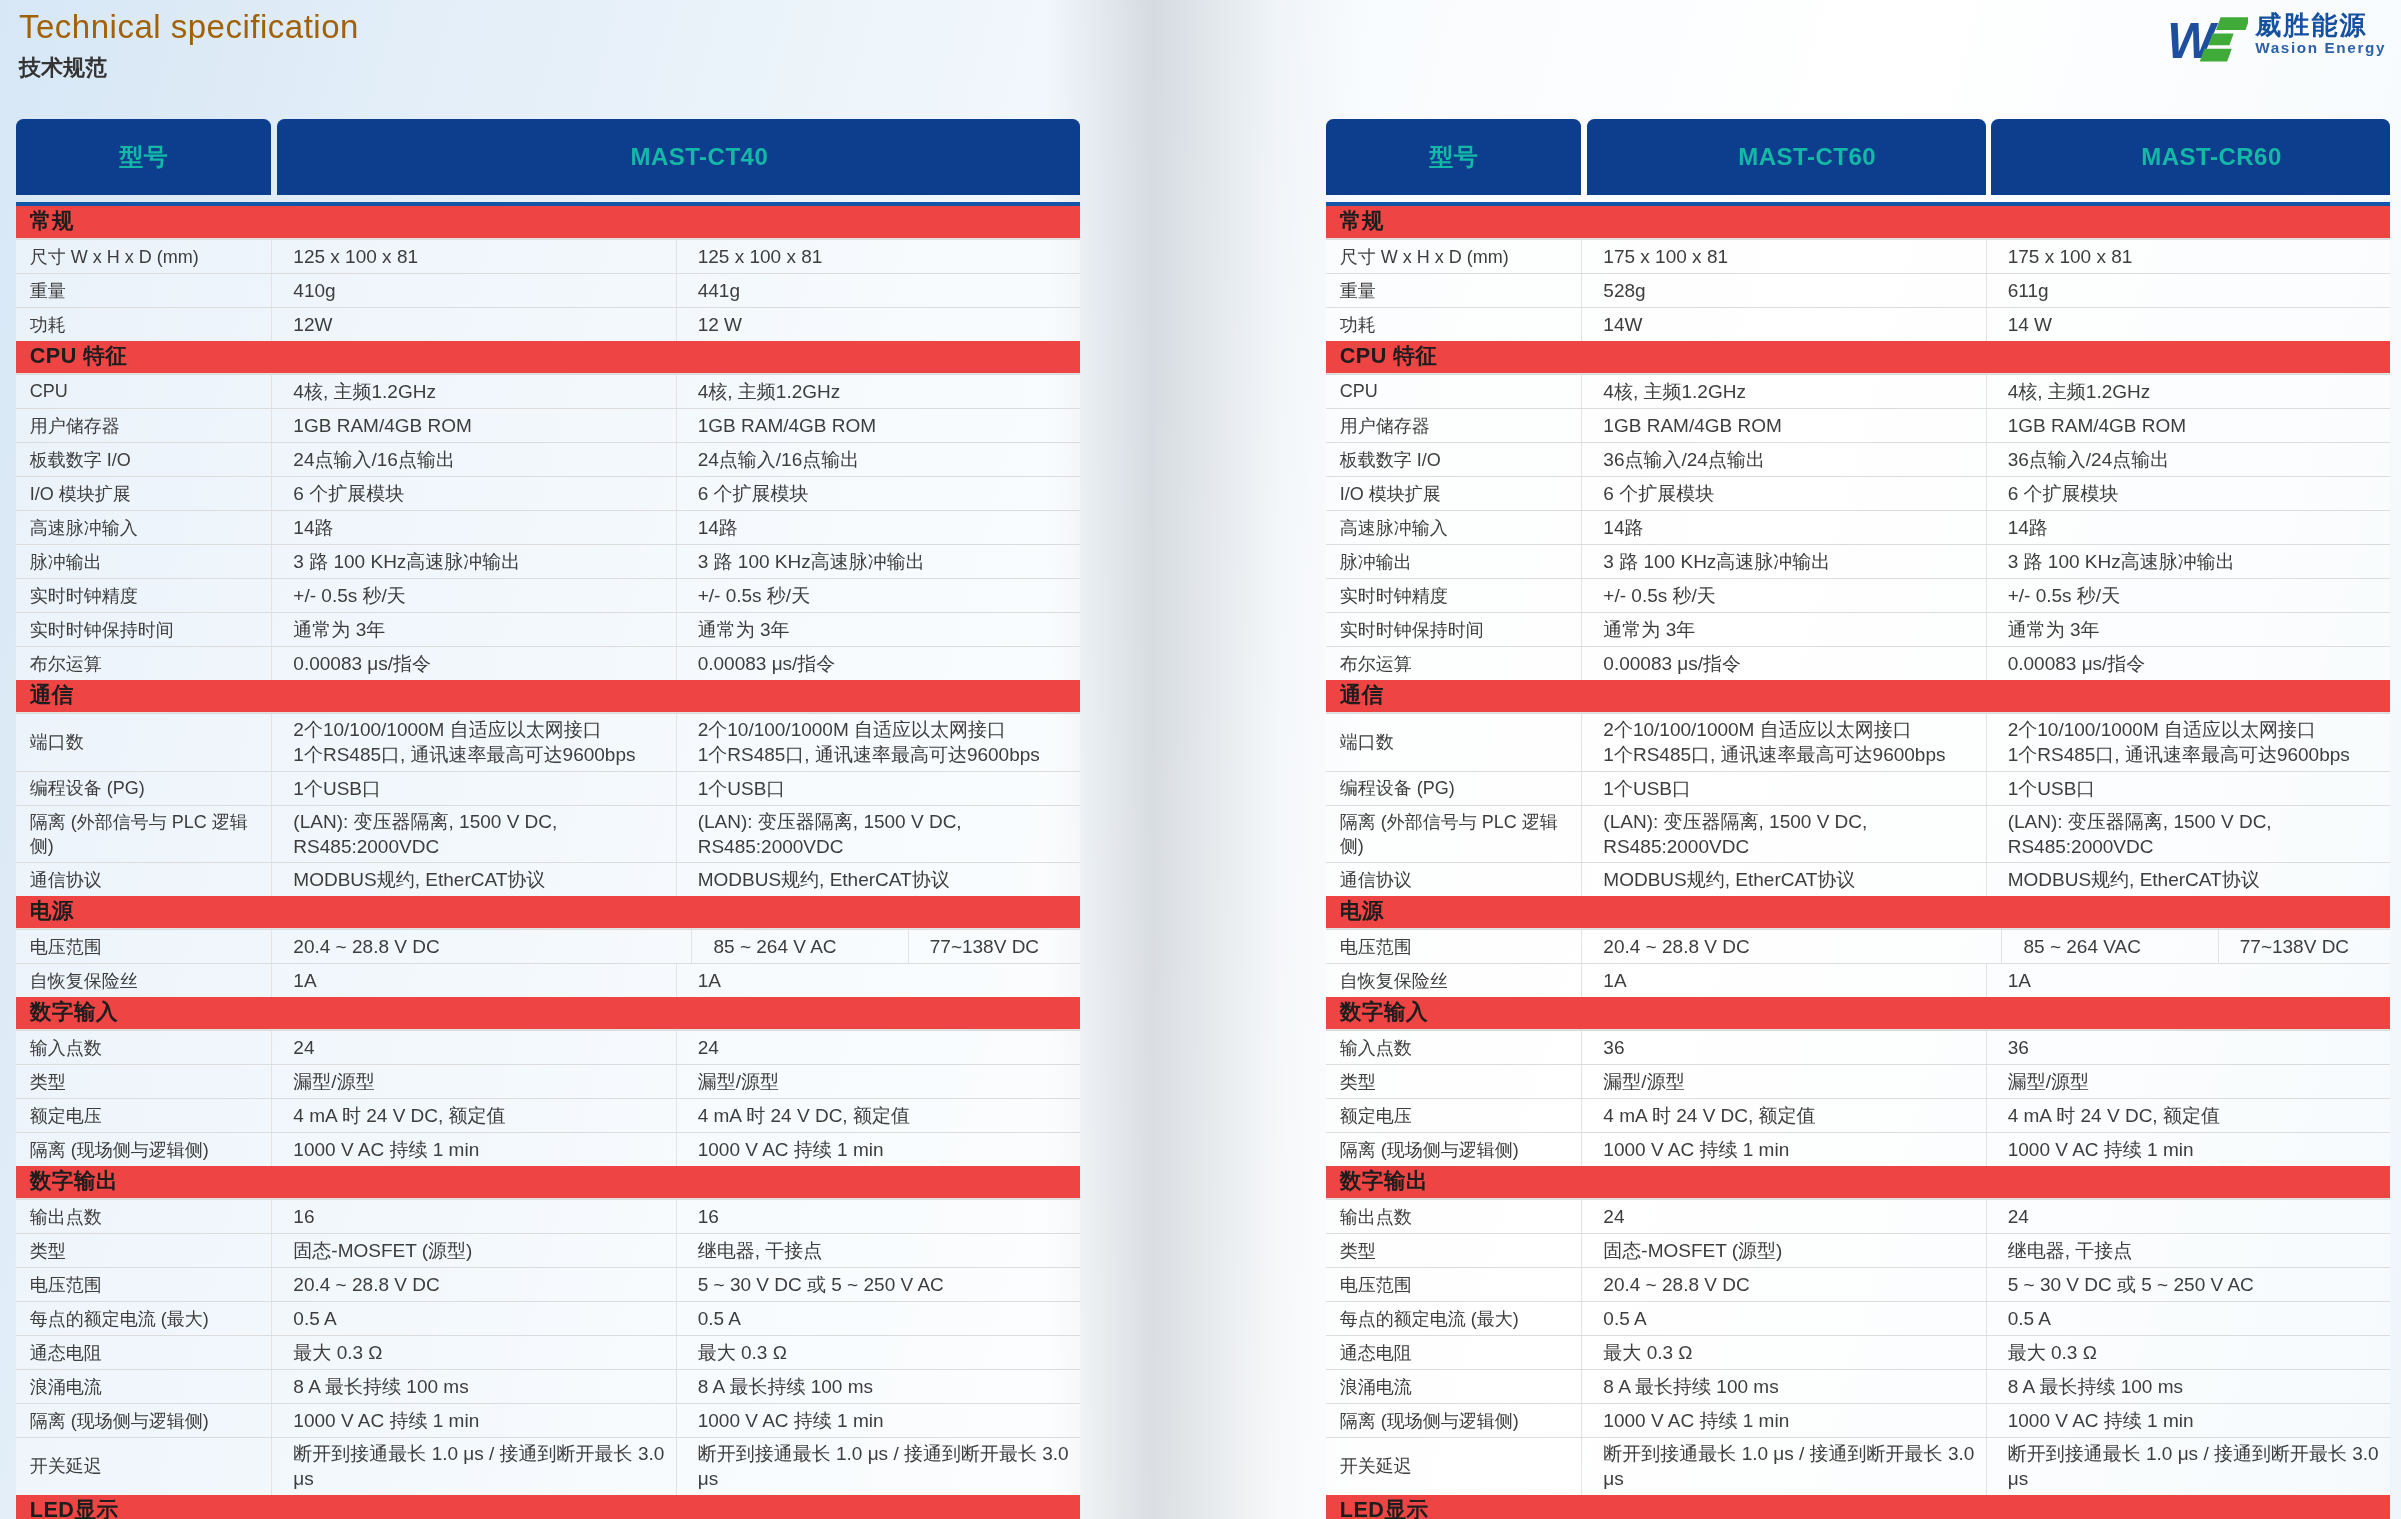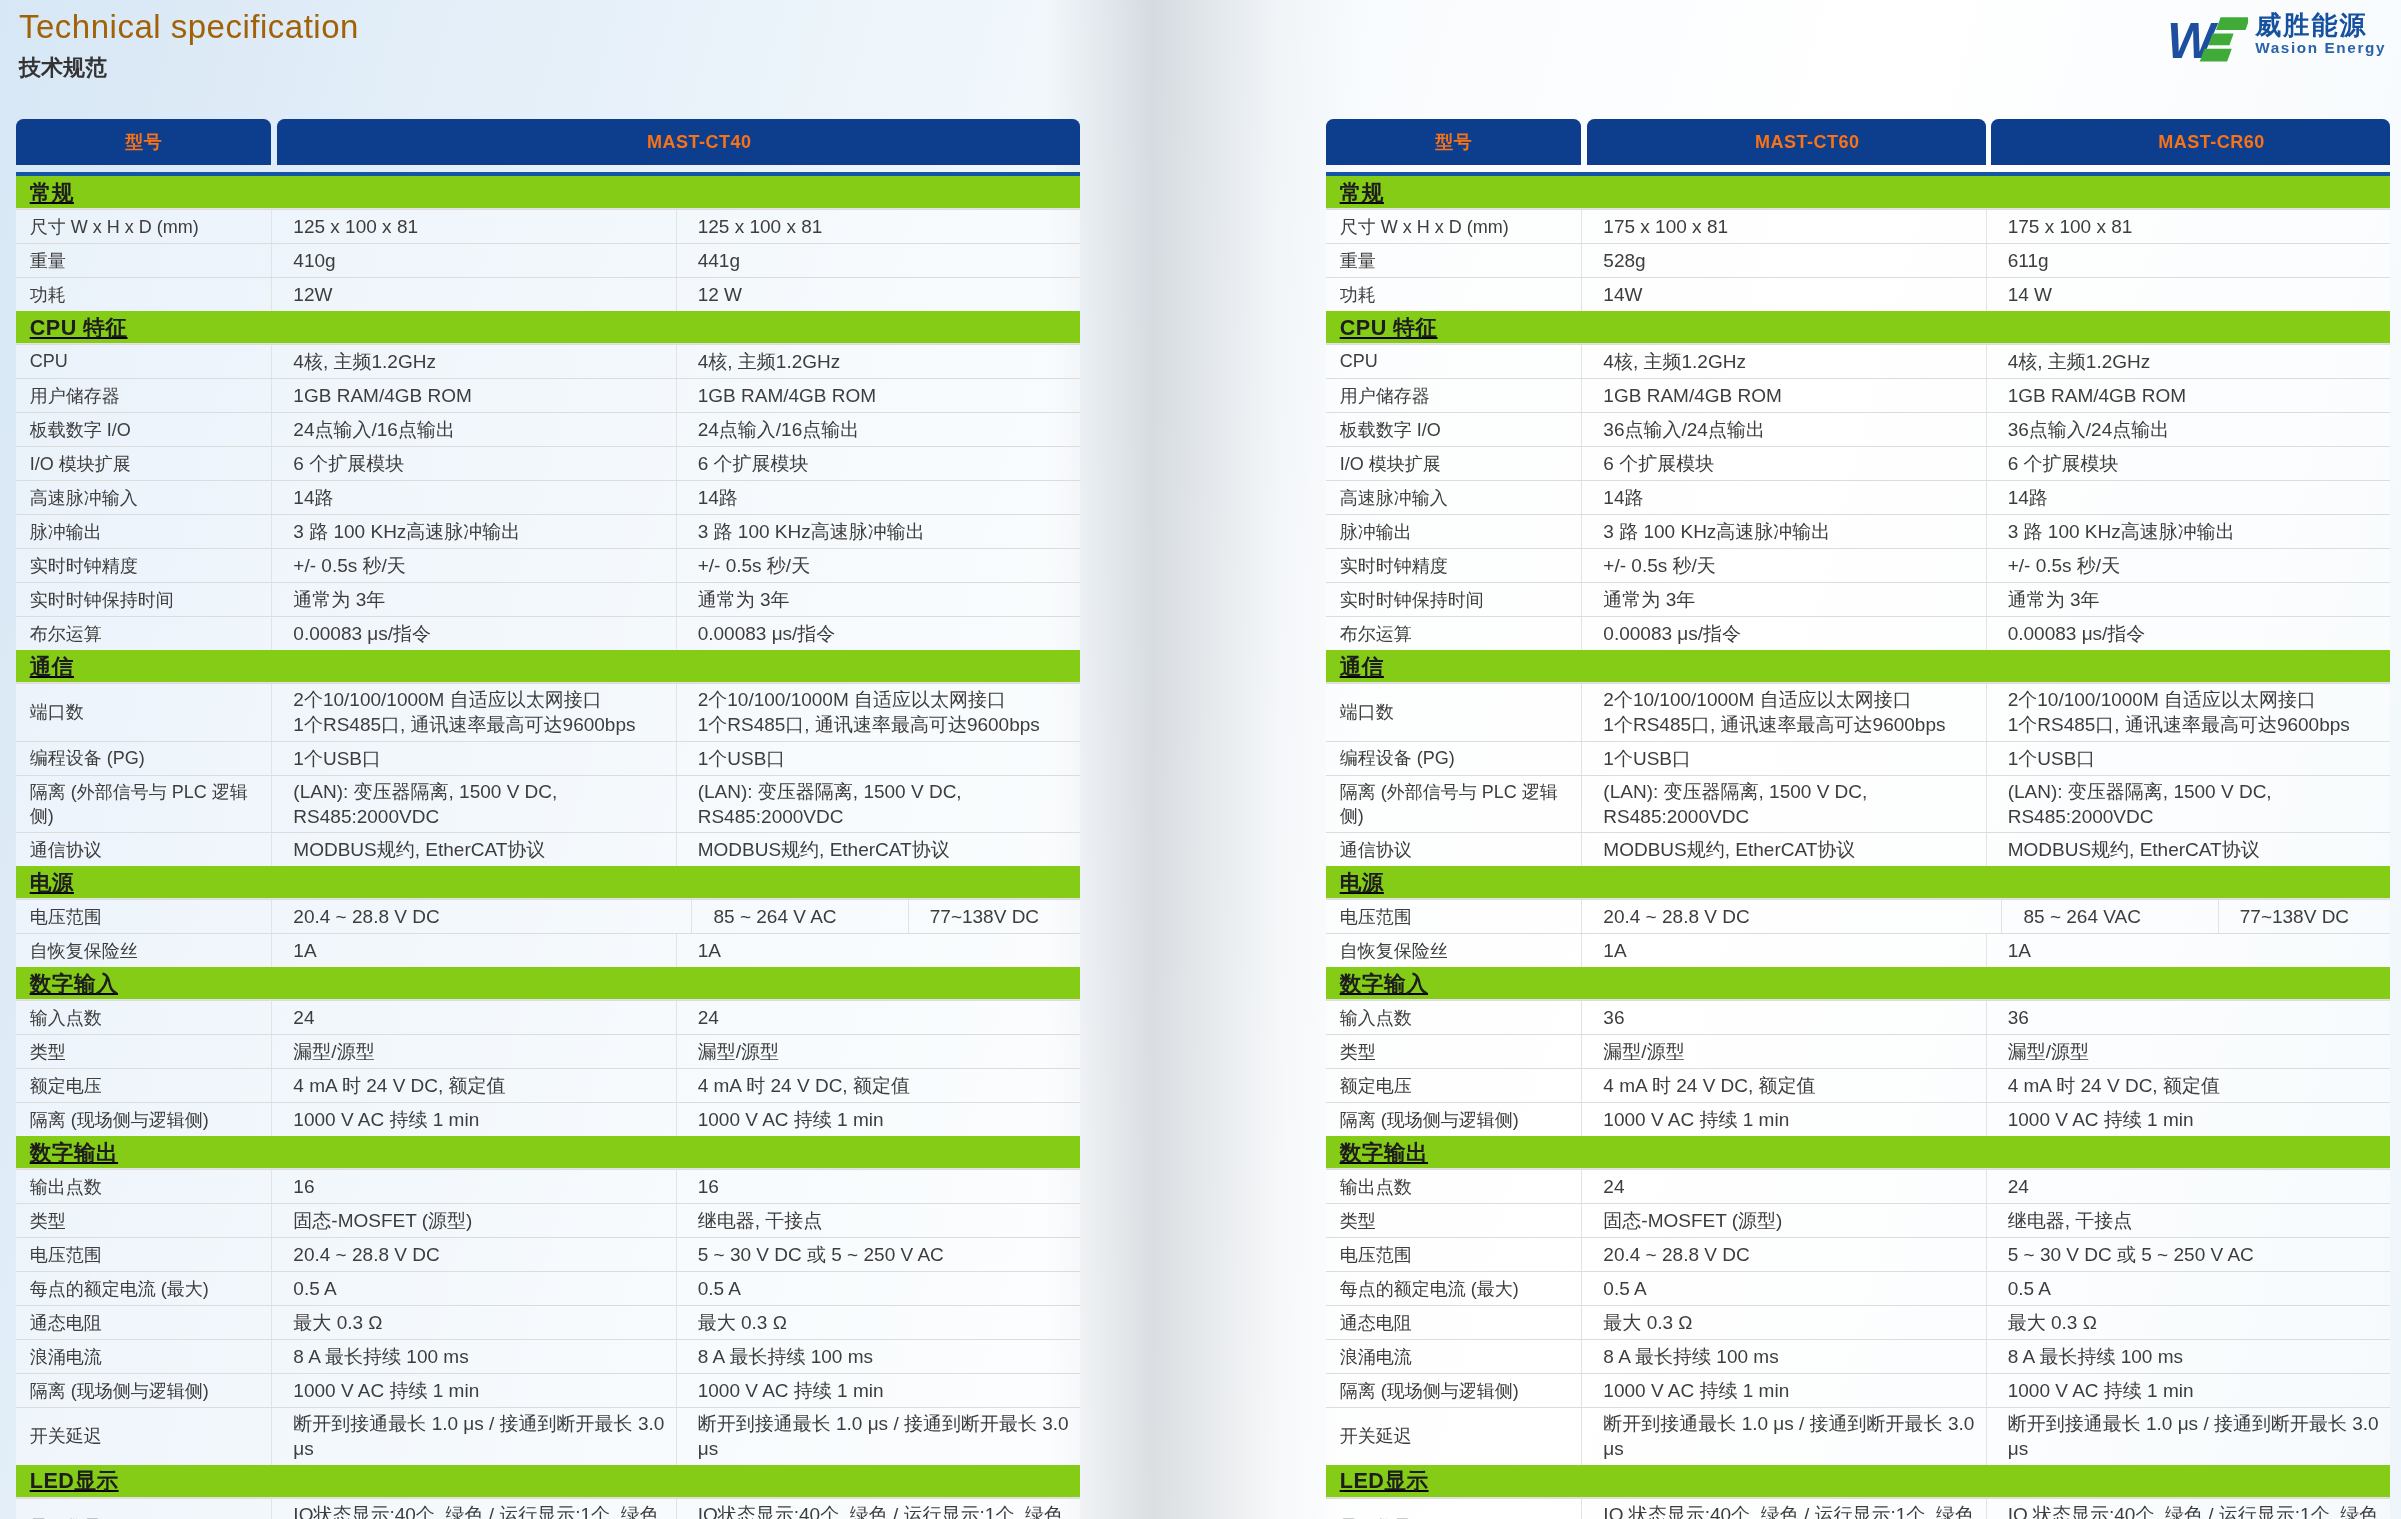--- a/index.html
+++ b/index.html
@@ -19,32 +19,31 @@
   .logo-text{display:flex;flex-direction:column;line-height:1.05;}
   .logo-zh{font-size:26px;font-weight:bold;color:#16519f;letter-spacing:2.1px;}
   .logo-en{font-size:15.3px;font-weight:bold;color:#2b62a8;letter-spacing:1.6px;margin-top:1px;}
 
   .spec-table{position:absolute;top:119px;width:1064px;}
   .spec-table.left{left:16px;}
   .spec-table.right{left:1326px;}
 
   .thead{display:flex;gap:5.3px;}
   .th{
-    height:46px;background:#0d3e8e;color:#f97316;font-weight:bold;font-size:18px;
+    height:76px;background:#0d3e8e;color:#14b8a6;font-weight:bold;font-size:24px;
     display:flex;align-items:center;justify-content:center;
     border-radius:7.4px 7.4px 0 0;letter-spacing:0.5px;
   }
   .th-label{width:24%;}
   .th-model{width:38%;flex:1;padding-left:42px;}
   .accent-line{margin-top:7.4px;height:3.7px;background:#1356a7;}
 
   .section-band{
-    min-height:32px;background:#84cc16;display:flex;align-items:center;
+    min-height:32px;background:#ef4444;display:flex;align-items:flex-start;
     border-bottom:1.1px solid #e2e2e2;
-    text-decoration:underline;
   }
   .section-title{font-size:21.6px;font-weight:bold;color:#1d1d1d;padding-left:13.7px;letter-spacing:0.5px;}
 
   .row{display:flex;min-height:33px;border-top:1.1px solid #dcdcdc;background:rgba(255,255,255,0.45);}
   .row:first-of-type{border-top:none;}
   .cell{display:flex;align-items:center;box-sizing:border-box;color:#3d3d3d;}
   .label-cell{width:24%;font-size:18px;padding:3.2px 8.4px 3.2px 13.7px;}
   .value-cell{width:38%;flex:1;font-size:19px;padding:3.2px 10.6px 3.2px 21px;border-left:1.6px solid #e3e3e3;white-space:pre-line;line-height:1.32;}
   .value-cell.split{padding:0;gap:44px;}
   .subcell{flex:1;display:flex;align-items:center;padding:3.2px 8.4px 3.2px 21px;height:100%;box-sizing:border-box;}

